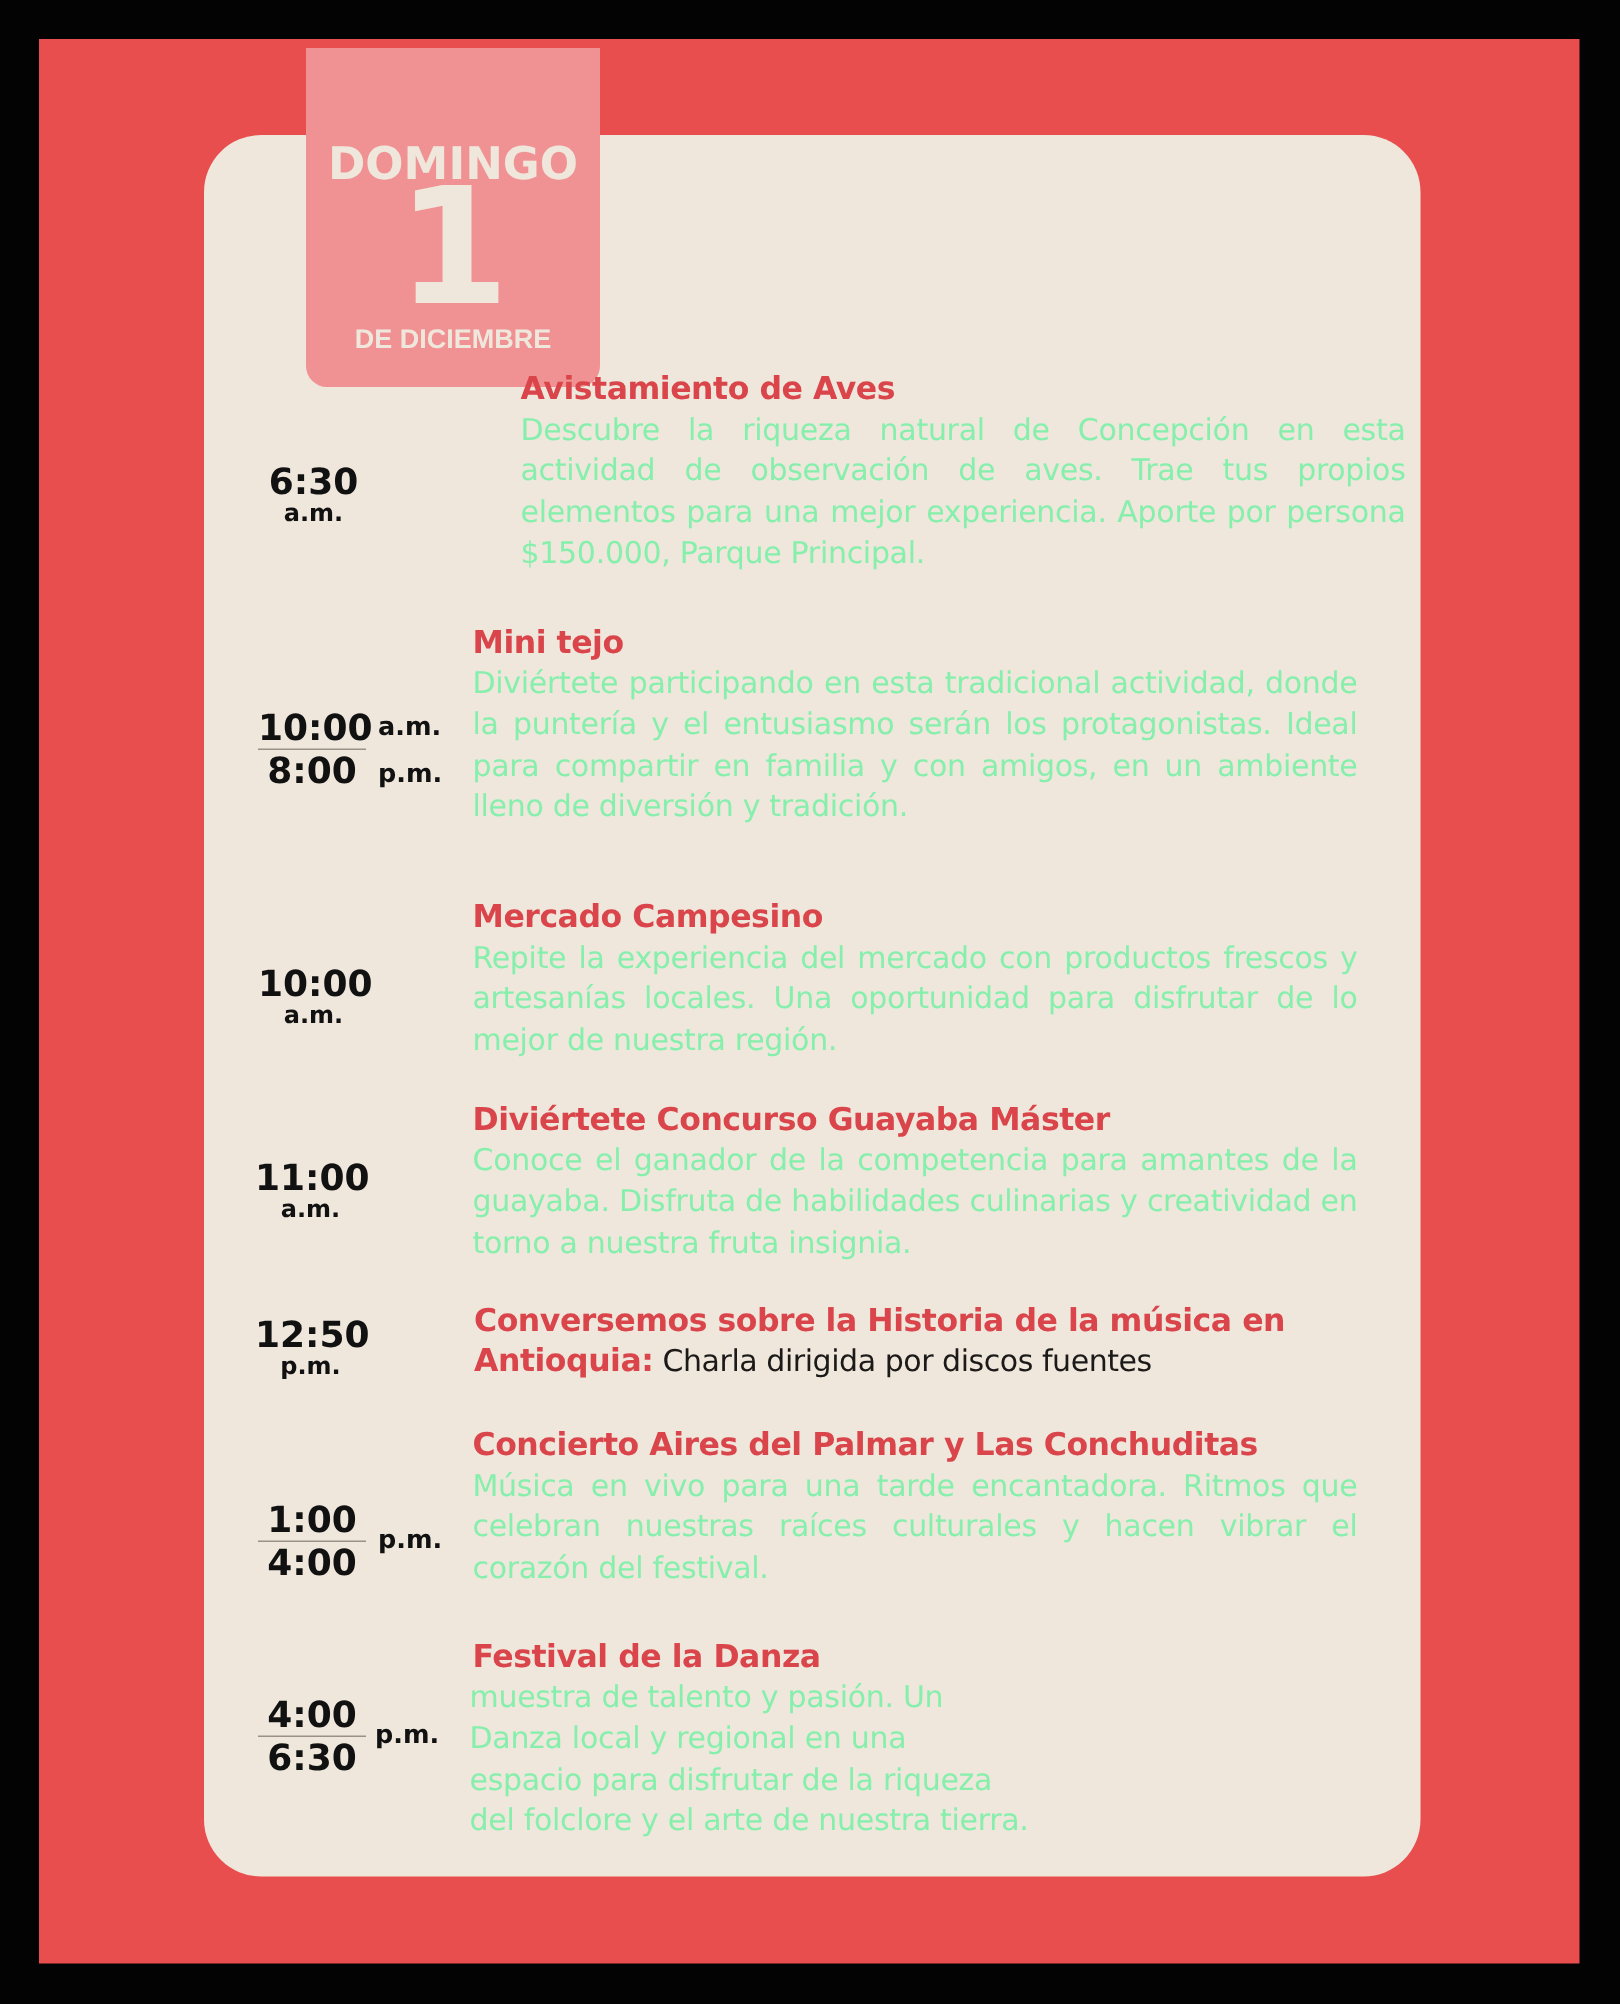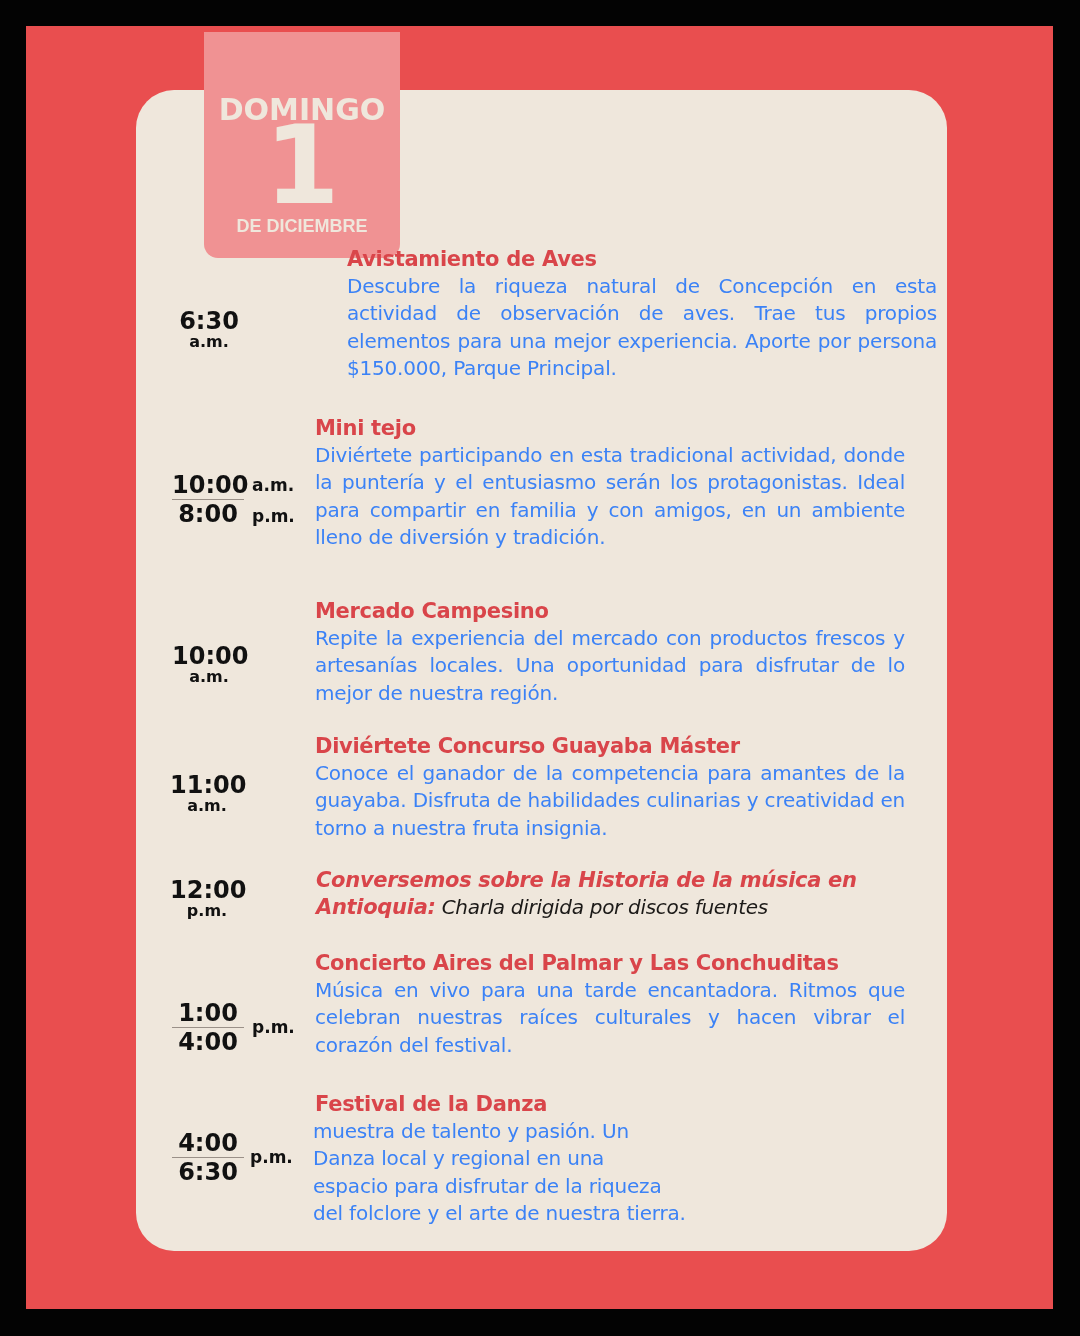--- a/index.html
+++ b/index.html
@@ -7,21 +7,21 @@
     body { position: relative; font-family: "Liberation Sans", "DejaVu Sans", sans-serif; }
     .frame { position: absolute; left: 26px; top: 26px; width: 1027px; height: 1283px; background: #e94e4f; }
     .card { position: absolute; left: 136px; top: 90px; width: 811px; height: 1161px; background: #efe7dc; border-radius: 38px; }
     .date-badge { position: absolute; left: 204px; top: 32px; width: 196px; height: 226px; background: #f09293; border-radius: 0 0 14px 14px; color: #efe7dc; text-align: center; }
     .date-day { position: absolute; left: 0; right: 0; top: 60px; font-size: 30px; font-weight: 700; letter-spacing: 0px; font-family: "DejaVu Sans", sans-serif; }
     .date-num { position: absolute; left: 0; right: 0; top: 80px; font-size: 108px; font-weight: 700; line-height: 108px; font-family: "DejaVu Sans", sans-serif; }
     .date-month { position: absolute; left: 0; right: 0; top: 184px; font-size: 18px; font-weight: 700; font-family: Liberation Sans, sans-serif; }
 
     .event { position: absolute; left: 315px; width: 590px; }
     .ev-title { color: #d9454a; font-weight: 700; font-size: 21px; line-height: 27px; font-family: "DejaVu Sans", sans-serif; letter-spacing: -0.3px; }
-    .ev-desc { color: #3b82f6; font-size: 20px; line-height: 27.3px; text-align: justify; text-align-last: left; font-family: "DejaVu Sans", sans-serif; letter-spacing: -0.2px; }
+    .ev-desc { color: #86efac; font-size: 20px; line-height: 27.3px; text-align: justify; text-align-last: left; font-family: "DejaVu Sans", sans-serif; letter-spacing: -0.2px; }
     .ev-desc.left { text-align: left; }
     .ev-inline { color: #1c1a18; font-weight: 400; }
 
     .time { position: absolute; color: #111; font-family: "DejaVu Sans", sans-serif; font-weight: 700; text-align: center; }
     .time .t { font-size: 24px; line-height: 26px; }
     .time .ampm { font-size: 16px; line-height: 16px; }
     .range { position: absolute; color: #111; font-family: "DejaVu Sans", sans-serif; font-weight: 700; }
     .range .start, .range .end { width: 72px; text-align: center; font-size: 24px; line-height: 28px; }
     .range .divider { width: 72px; height: 1px; background: #9a9088; margin: 0; }
     .range .suffix { position: absolute; left: 80px; font-size: 17px; }
@@ -71,25 +71,25 @@
 <div class="time" style="left:170px; top:772px; width:74px;">
   <div class="t">11:00</div>
   <div class="ampm">a.m.</div>
 </div>
 <div class="event" style="top:733px;">
   <div class="ev-title">Diviértete Concurso Guayaba Máster</div>
   <div class="ev-desc">Conoce el ganador de la competencia para amantes de la guayaba. Disfruta de habilidades culinarias y creatividad en torno a nuestra fruta insignia.</div>
 </div>
 
 <div class="time" style="left:170px; top:877px; width:74px;">
-  <div class="t">12:00</div>
+  <div class="t">12:50</div>
   <div class="ampm">p.m.</div>
 </div>
 <div class="event" style="top:867px; left:316px;">
-  <div class="ev-title" style="line-height:27px;font-style:italic;"><span>Conversemos sobre la Historia de la música  en Antioquia:</span><span class="ev-inline" style="font-size:20px;"> Charla dirigida por discos fuentes</span></div>
+  <div class="ev-title" style="line-height:27px;"><span>Conversemos sobre la Historia de la música  en Antioquia:</span><span class="ev-inline" style="font-size:20px;"> Charla dirigida por discos fuentes</span></div>
 </div>
 
 <div class="range" style="left:172px; top:999px;">
   <div class="start">1:00</div>
   <div class="divider"></div>
   <div class="end">4:00</div>
   <div class="suffix" style="top:18px;">p.m.</div>
 </div>
 <div class="event" style="top:950px;">
   <div class="ev-title">Concierto Aires del Palmar y Las Conchuditas</div>

